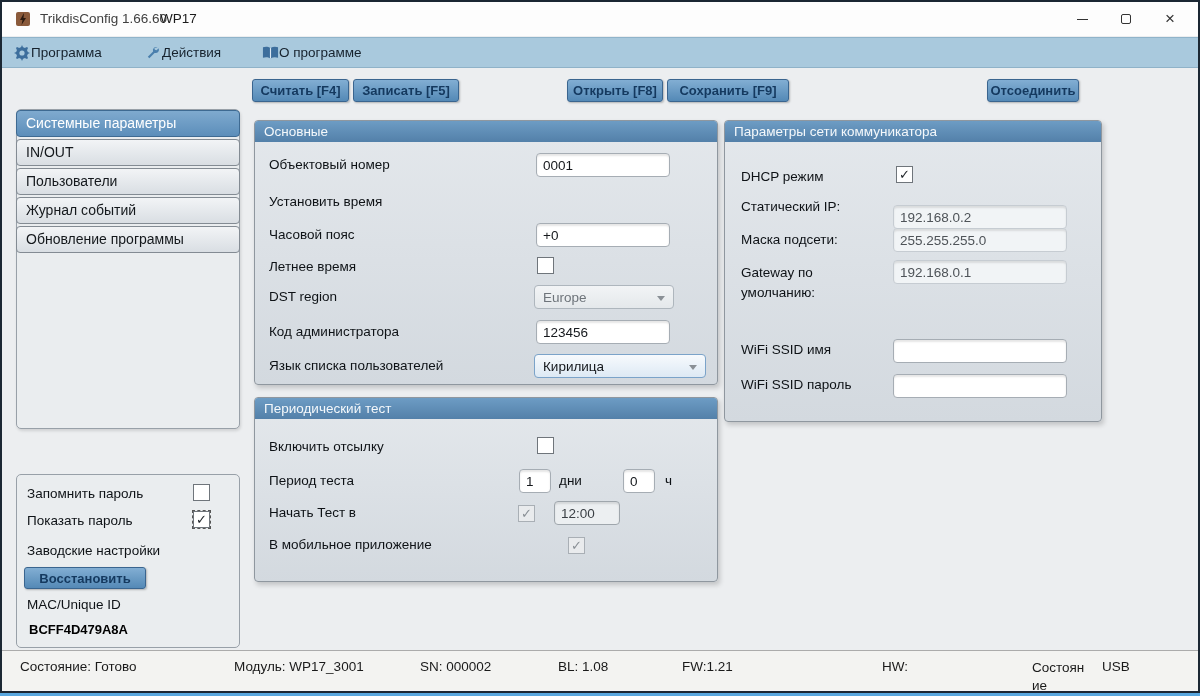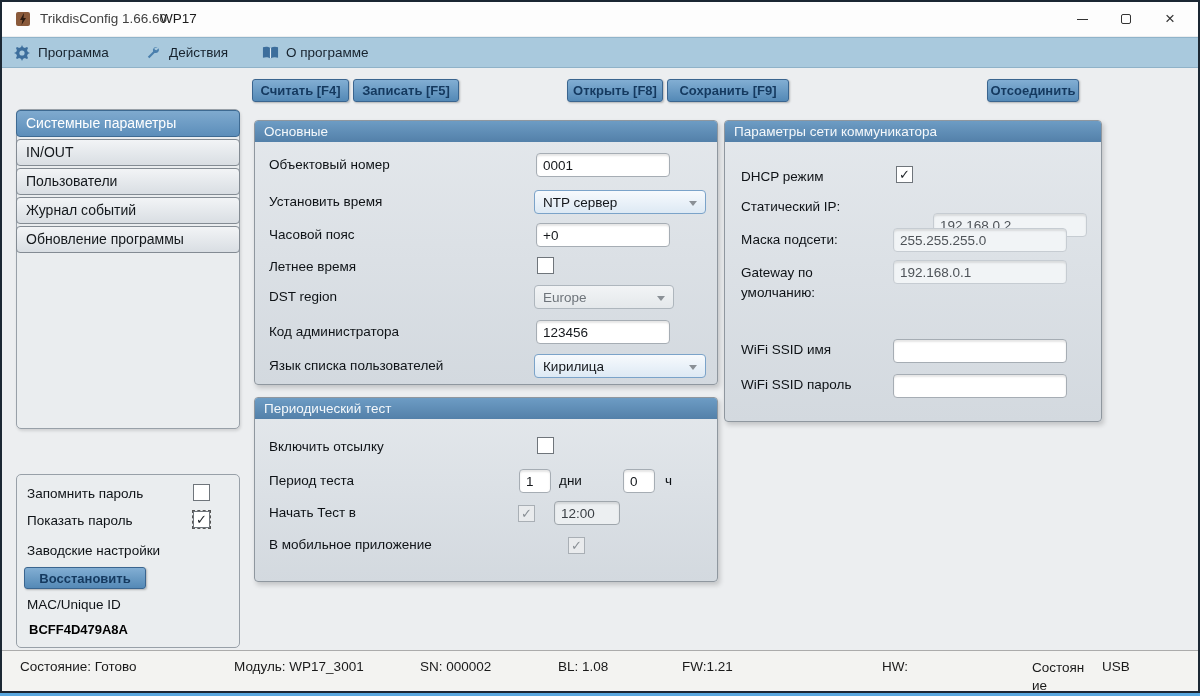--- a/index.html
+++ b/index.html
@@ -19,21 +19,21 @@
   .title   { position:absolute; left:38px;  top:9px; font-size:13.5px; color:#404040; }
   .title-device { position:absolute; left:158px; top:9px; font-size:13.5px; color:#1B1B1B; }
   .win-controls { position:absolute; right:6px; top:0; height:34px; display:flex; }
   .wc { width:44px; height:34px; display:flex; align-items:center; justify-content:center; color:#333; }
   .min-glyph { width:11px; height:0; border-top:1.5px solid #333; display:block; }
   .max-glyph { width:10px; height:10px; border:1.5px solid #333; border-radius:2px; display:block; }
   .wc.close { font-size:17px; color:#333; }
   
   .menubar { position:absolute; left:0; top:35px; width:100%; height:31px;
     background:#A9C9DD; border-top:1px solid #90B4CA; border-bottom:1px solid #8FB2C8; }
-  .menu-item { position:absolute; top:0; height:100%; display:flex; align-items:center; gap:7px;
+  .menu-item { position:absolute; top:0; height:100%; display:flex; align-items:center; 
     font-size:13.5px; color:#16222D; cursor:default; }
   .mi-icon { width:17px; height:16px; display:flex; align-items:center; }
   
   .btn-blue { position:absolute; display:flex; align-items:center; justify-content:center;
     background:linear-gradient(180deg,#82AED3,#5489B6); border:1px solid #3A658F; border-radius:3px;
     color:#14395F; font-weight:bold; font-size:13px; box-shadow:1px 1px 2px rgba(0,0,0,0.25); cursor:default; }
   .tbtn { top:77px; height:23px; }
   
   .side-panel { position:absolute; left:14px; top:107px; width:224px; height:320px;
     border:1px solid #98A0A8; border-radius:5px; background:#EAEDEF; box-shadow:1px 2px 3px rgba(0,0,0,0.12); }
@@ -156,24 +156,20 @@
     <div class="btn-blue" style="left:7px;top:92px;width:122px;height:22px;">Восстановить</div>
     <span class="pw-label" style="left:10px;top:122px;">MAC/Unique ID</span>
     <span class="mac-value" style="left:12px;top:147px;">BCFF4D479A8A</span>
   </div>
 
   <div class="group" style="left:252px;top:118px;width:464px;height:265px;">
     <div class="group-header">Основные</div>
     <span class="flabel" style="left:14px;top:36px;">Объектовый номер</span>
     <input class="tin" style="left: 281px; top: 32px; width: 134px;" readonly="" value="0001">
     <span class="flabel" style="left:14px;top:73px;">Установить время</span>
-    <div class="combo" style="left:279px;top:69px;width:172px;">
-      <span>NTP сервер</span>
-      <span class="combo-arrow"></span>
-    </div>
     <span class="flabel" style="left:14px;top:106px;">Часовой пояс</span>
     <input class="tin" style="left: 281px; top: 102px; width: 134px;" readonly="" value="+0">
     <span class="flabel" style="left:14px;top:138px;">Летнее время</span>
     <span class="cb" style="left:282px;top:136px;"></span>
     <span class="flabel" style="left:14px;top:168px;">DST region</span>
     <div class="combo dis" style="left:279px;top:164px;width:140px;">
       <span>Europe</span>
       <span class="combo-arrow"></span>
     </div>
     <span class="flabel" style="left:14px;top:203px;">Код администратора</span>
@@ -205,21 +201,21 @@
     </span>
   </div>
 
   <div class="group" style="left:722px;top:118px;width:378px;height:302px;">
     <div class="group-header">Параметры сети коммуникатора</div>
     <span class="flabel" style="left:16px;top:48px;">DHCP режим</span>
     <span class="cb" style="left:171px;top:45px;">
       <span class="mark">✓</span>
     </span>
     <span class="flabel" style="left:16px;top:78px;">Статический IP:</span>
-    <input class="tin dis" style="left: 168px; top: 92px; width: 154px; margin-left: 40px;" readonly="" value="192.168.0.2">
+    <input class="tin dis" style="left: 168px; top: 84px; width: 174px;" readonly="" value="192.168.0.2">
     <span class="flabel" style="left:16px;top:111px;">Маска подсети:</span>
     <input class="tin dis" style="left: 168px; top: 107px; width: 174px;" readonly="" value="255.255.255.0">
     <span class="flabel" style="left:16px;top:142px;width:112px;line-height:1.45;">Gateway по умолчанию:</span>
     <input class="tin dis" style="left: 168px; top: 139px; width: 174px;" readonly="" value="192.168.0.1">
     <span class="flabel" style="left:16px;top:221px;">WiFi SSID имя</span>
     <input class="tin" style="left: 168px; top: 218px; width: 174px;" readonly="" value="">
     <span class="flabel" style="left:16px;top:256px;">WiFi SSID пароль</span>
     <input class="tin" style="left: 168px; top: 253px; width: 174px;" readonly="" value="">
   </div>
 

